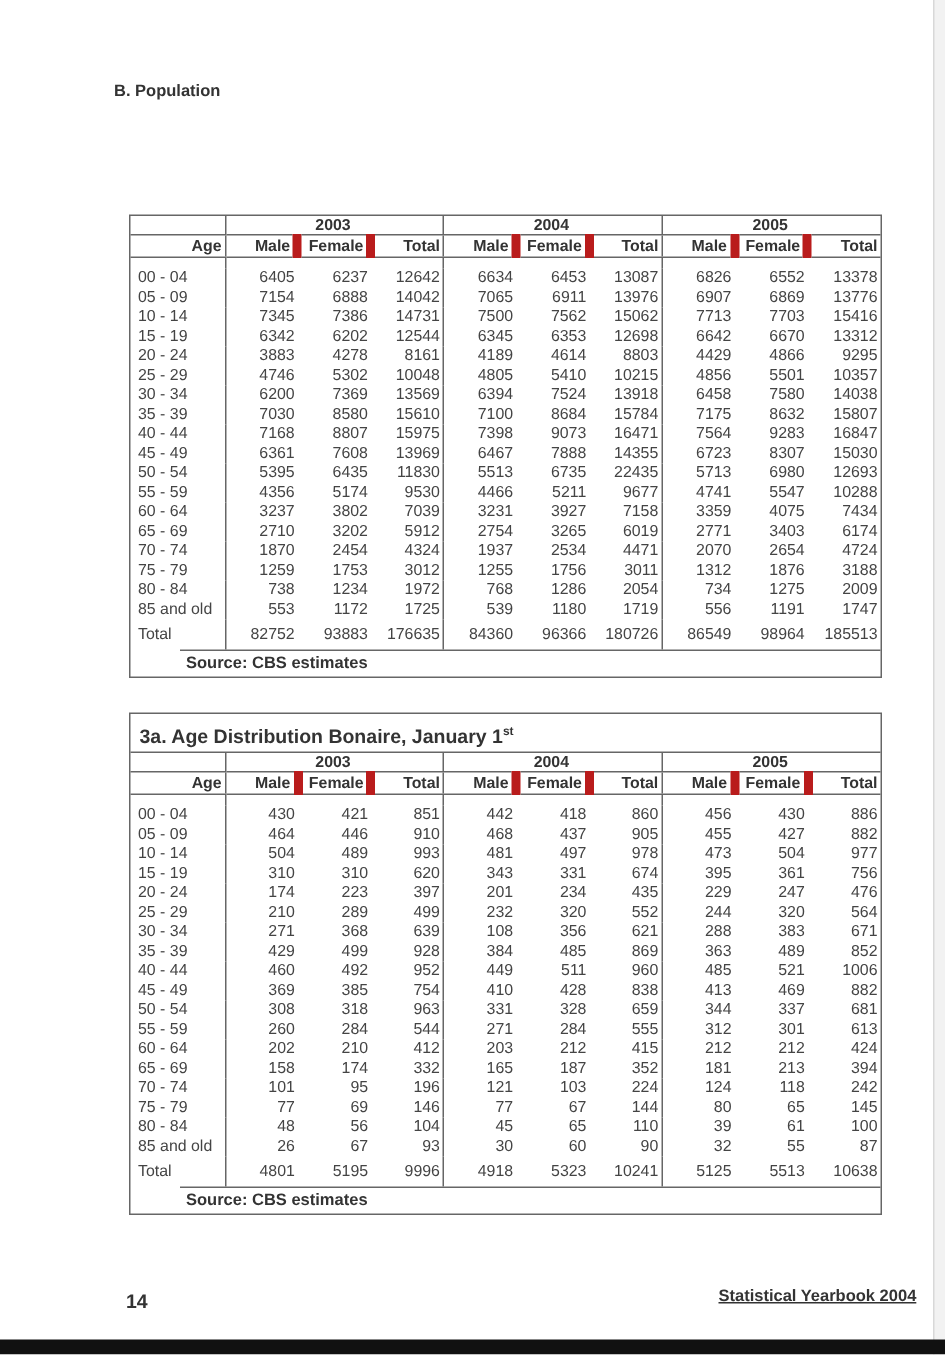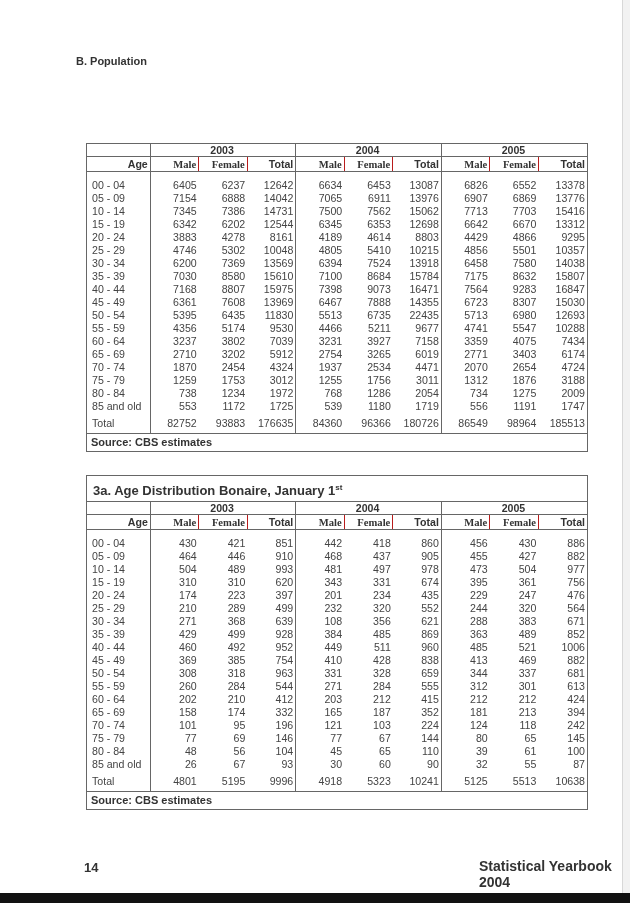--- a/index.html
+++ b/index.html
@@ -16,48 +16,48 @@
     .bottom-bar {
       position: absolute; left: 0; top: 893px; width: 630px; height: 10px; background: #111;
     }
     .section-heading {
       position: absolute; left: 76px; top: 55px; font-size: 11px; font-weight: bold; color: #333;
     }
     .page-num {
       position: absolute; left: 84px; top: 860px; font-size: 13px; font-weight: bold; color: #333;
     }
     .running-footer {
-      position: absolute; left: 479px; top: 858px; font-size: 14px; font-weight: bold; color: #333;
+      position: absolute; left: 479px; top: 858px; font-size: 11px; font-weight: bold; color: #333; text-decoration: underline;
     }
     .tbl-box {
       position: absolute; left: 86px; width: 500px;
       border: 1.5px solid #666; background: #fff;
     }
     .tbl-title {
       font-size: 13px; font-weight: bold; color: #333;
       padding: 7px 4px 3px 6px; border-bottom: 1px solid #666; height: 15px;
     }
     .tbl-title sup { font-size: 8px; }
     table { border-collapse: collapse; width: 100%; font-size: 10.6px; color: #444; }
     td, th { padding: 0 2px 0 0; white-space: nowrap; }
     th { font-weight: bold; color: #333; }
     .yr th { text-align: center; border-bottom: 1px solid #666; height: 12px; font-size: 10.6px; }
     .hdr th { height: 14px; border-bottom: 1.5px solid #666; }
     .hdr th.age { text-align: right; padding-left: 2px; }
     .hdr th.num { text-align: right; }
-    .hdr th.mb { border-right: 1px solid #b91c1c; font-family: Liberation Serif, serif; }
+    .hdr th.mb { border-right: 6px solid #b91c1c; }
     .sepL { border-left: 1.5px solid #666; }
     td.age { text-align: left; padding-left: 5px; width: 56px; }
     td.num { text-align: right; }
     tr.spacer td { height: 7px; }
     tbody tr.row td { height: 13px; line-height: 13px; }
     tr.total td { height: 20px; }
     .src {
       border-top: 1.5px solid #666; font-size: 11px; font-weight: bold; color: #333;
-      padding: 2px 4px; height: 13px;
+      padding: 2px 4px; height: 13px; margin-left: 33px;
     }
     col.c-age { width: 58px; }
     col.c-n { width: 49px; }
   </style>
 </head>
 <body>
 
 <div class="right-edge"></div>
 <div class="bottom-bar"></div>
 

